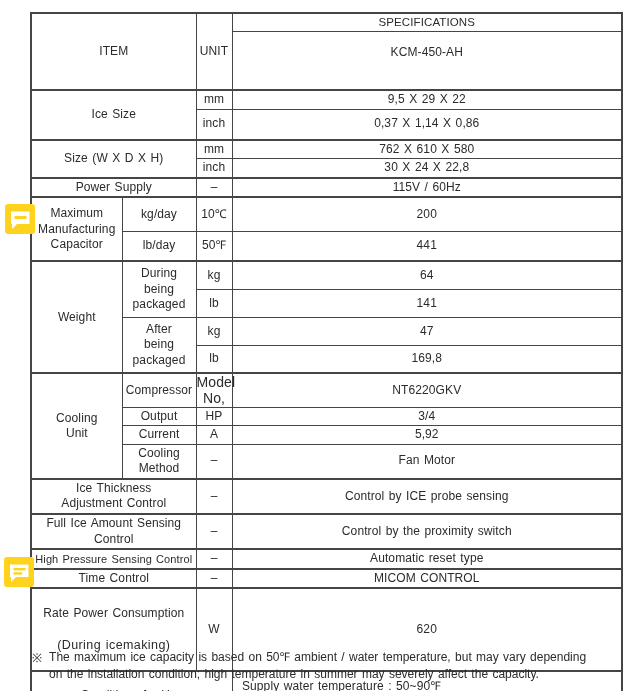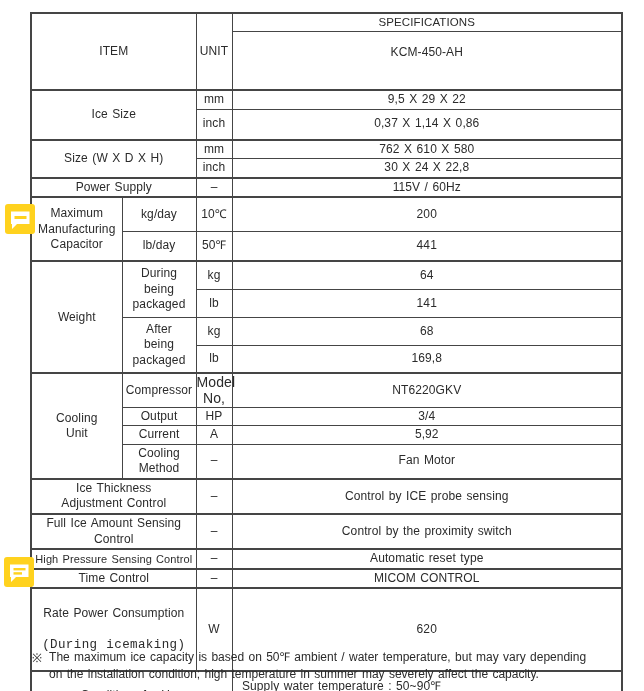--- a/index.html
+++ b/index.html
@@ -30,21 +30,21 @@
   td.model-cell{padding-bottom:16px;}
   td.small{font-size:14px;line-height:1.15;padding:0;}
   td.nowrap{white-space:nowrap;font-size:11px;}
   td.left{
     text-align:left;padding-left:5px;
     white-space:pre-wrap;line-height:1.55;
   }
   td.hdr{font-size:11.5px;}
   .rate-label span{display:block;}
   .serif{
-    font-family:Liberation Mono, monospace;
+    font-family:Liberation Sans, sans-serif;
     font-size:12.5px;letter-spacing:0.4px;
   }
   .annot{
     position:absolute;width:30px;height:30px;cursor:pointer;
   }
   .annot-1{left:5px;top:204px;}
   .annot-2{left:4px;top:557px;}
   .footnote{
     position:absolute;left:32px;top:649px;width:586px;
     display:flex;gap:7px;font-size:12px;word-spacing:1px;
@@ -123,21 +123,21 @@
   </tr>
   <tr style="height:28px">
     <td>lb</td>
     <td>141</td>
   </tr>
   <tr style="height:28px">
     <td rowspan="2">After
 being
 packaged</td>
     <td>kg</td>
-    <td>68</td>
+    <td>47</td>
   </tr>
   <tr style="height:28px">
     <td>lb</td>
     <td>169,8</td>
   </tr>
 
   <tr class="sec" style="height:28px">
     <td rowspan="4">Cooling
 Unit</td>
     <td>Compressor</td>

